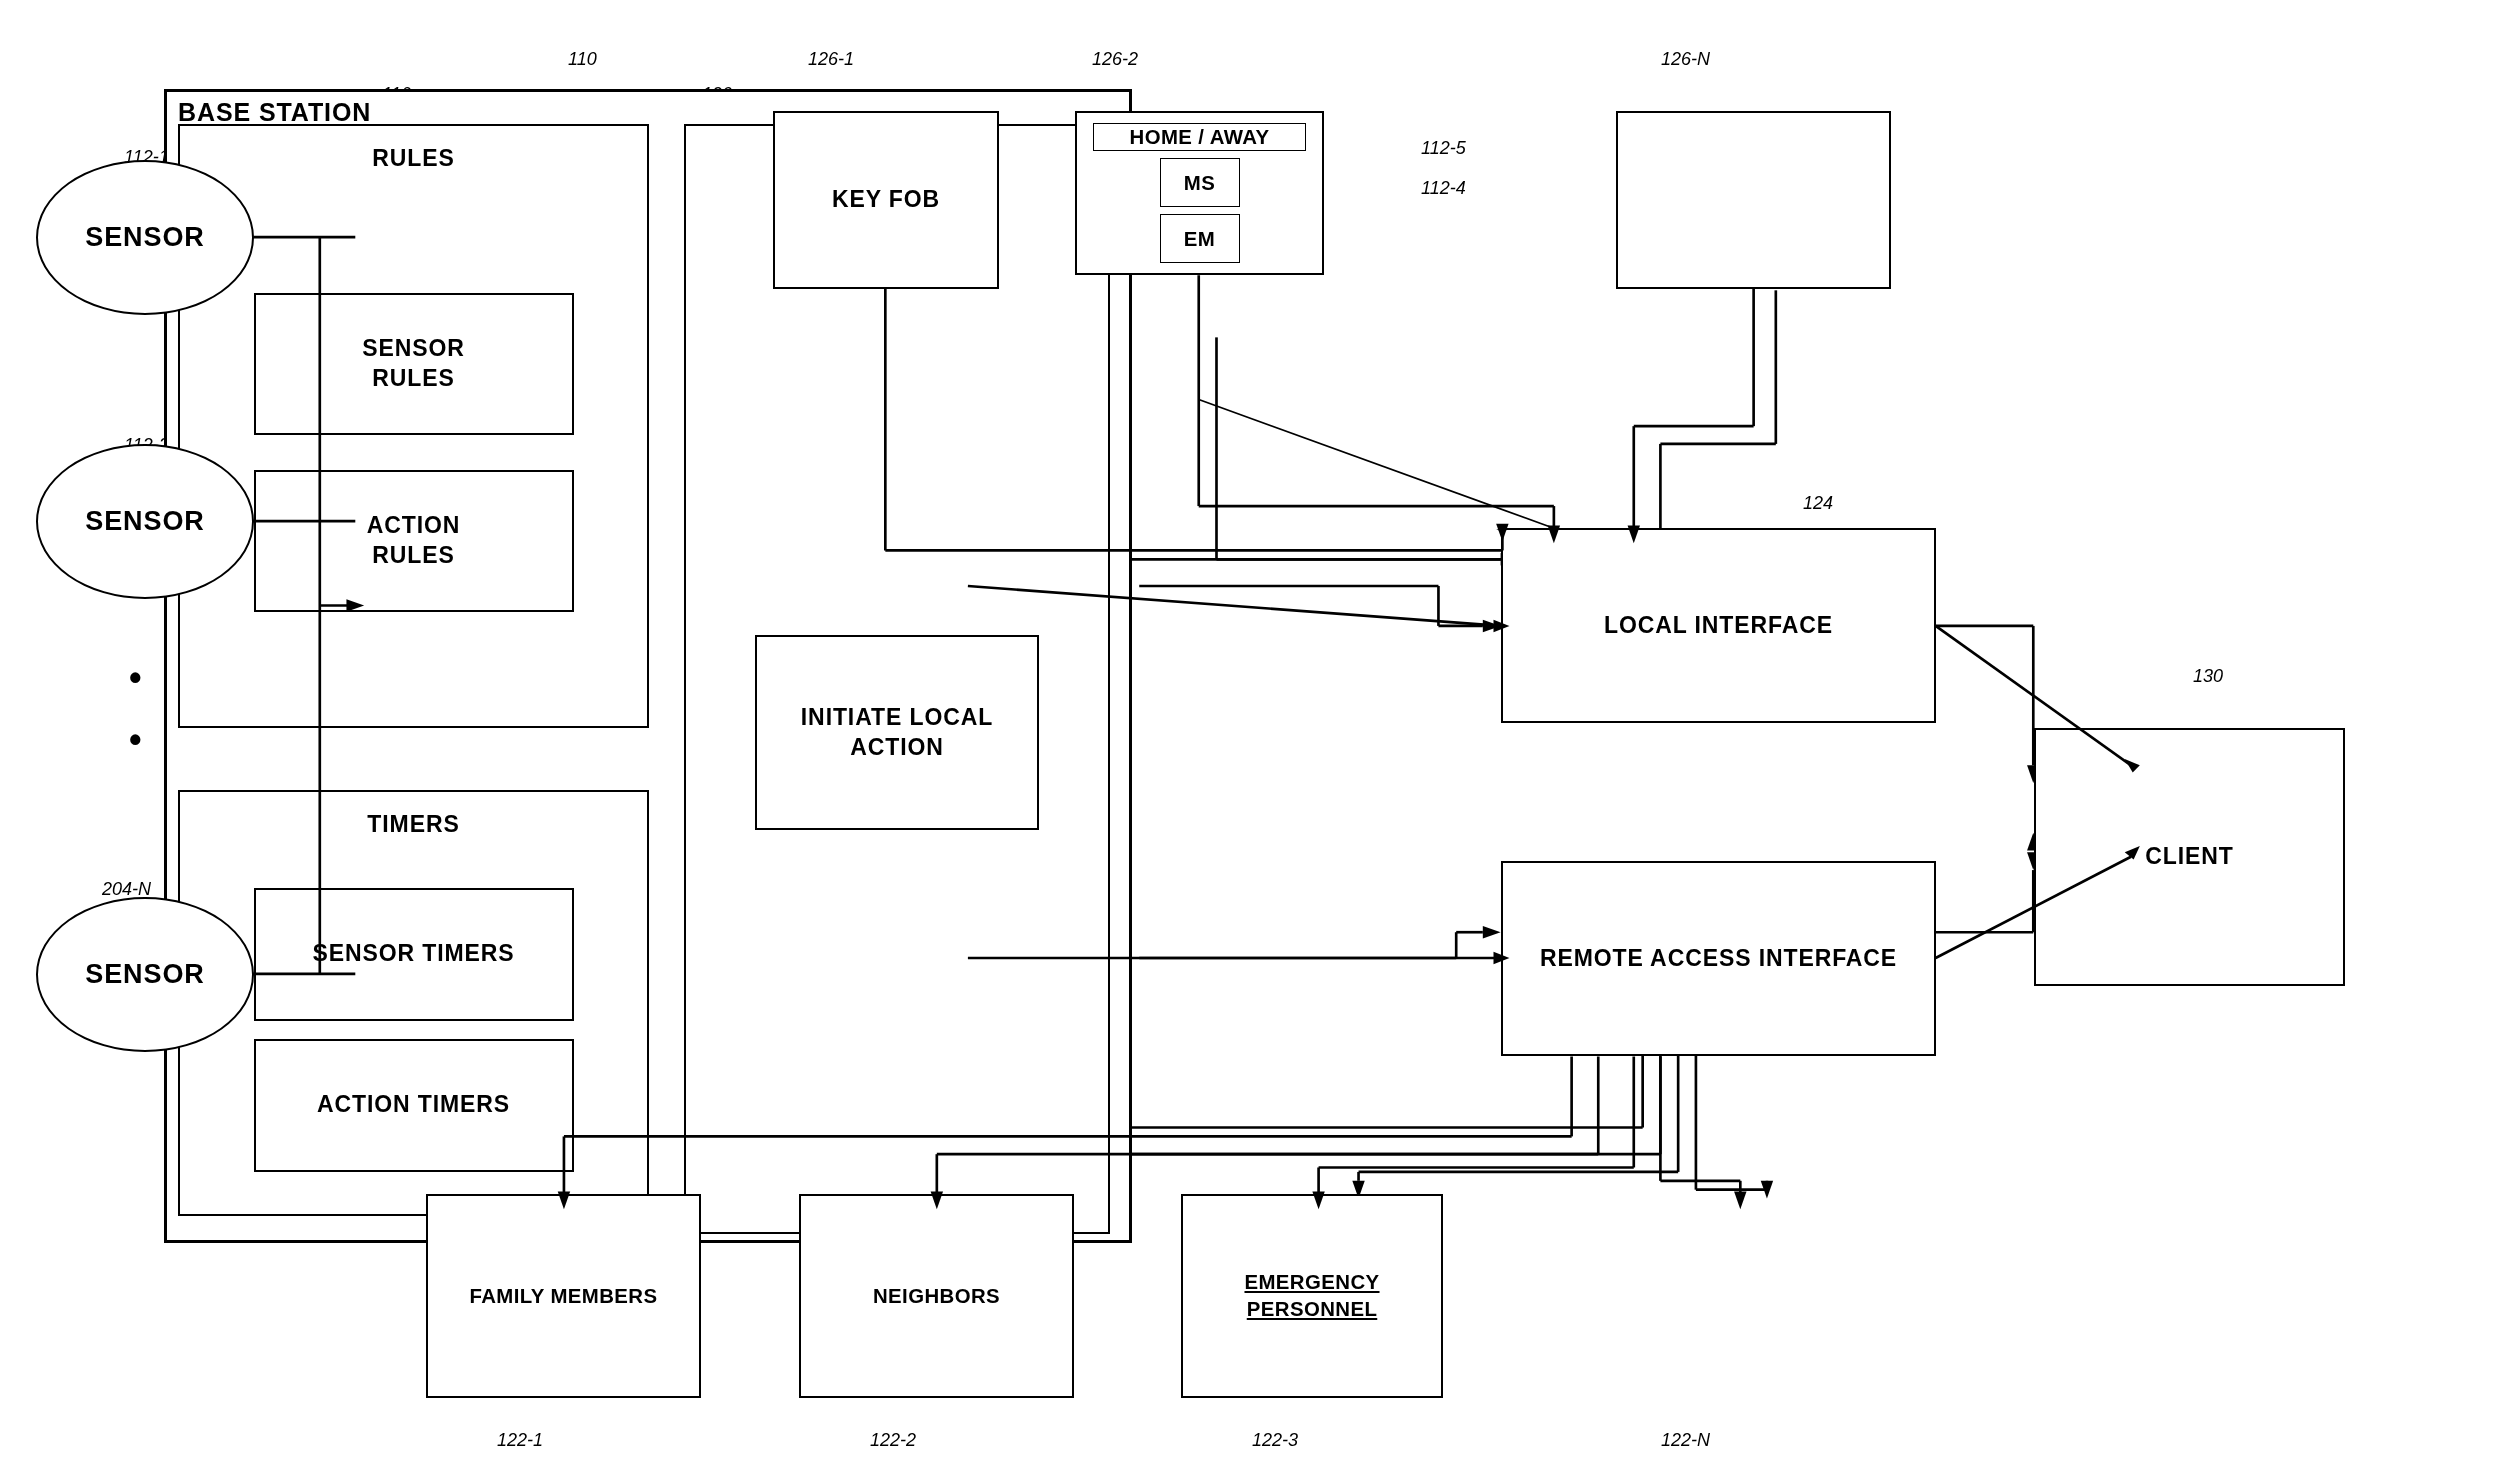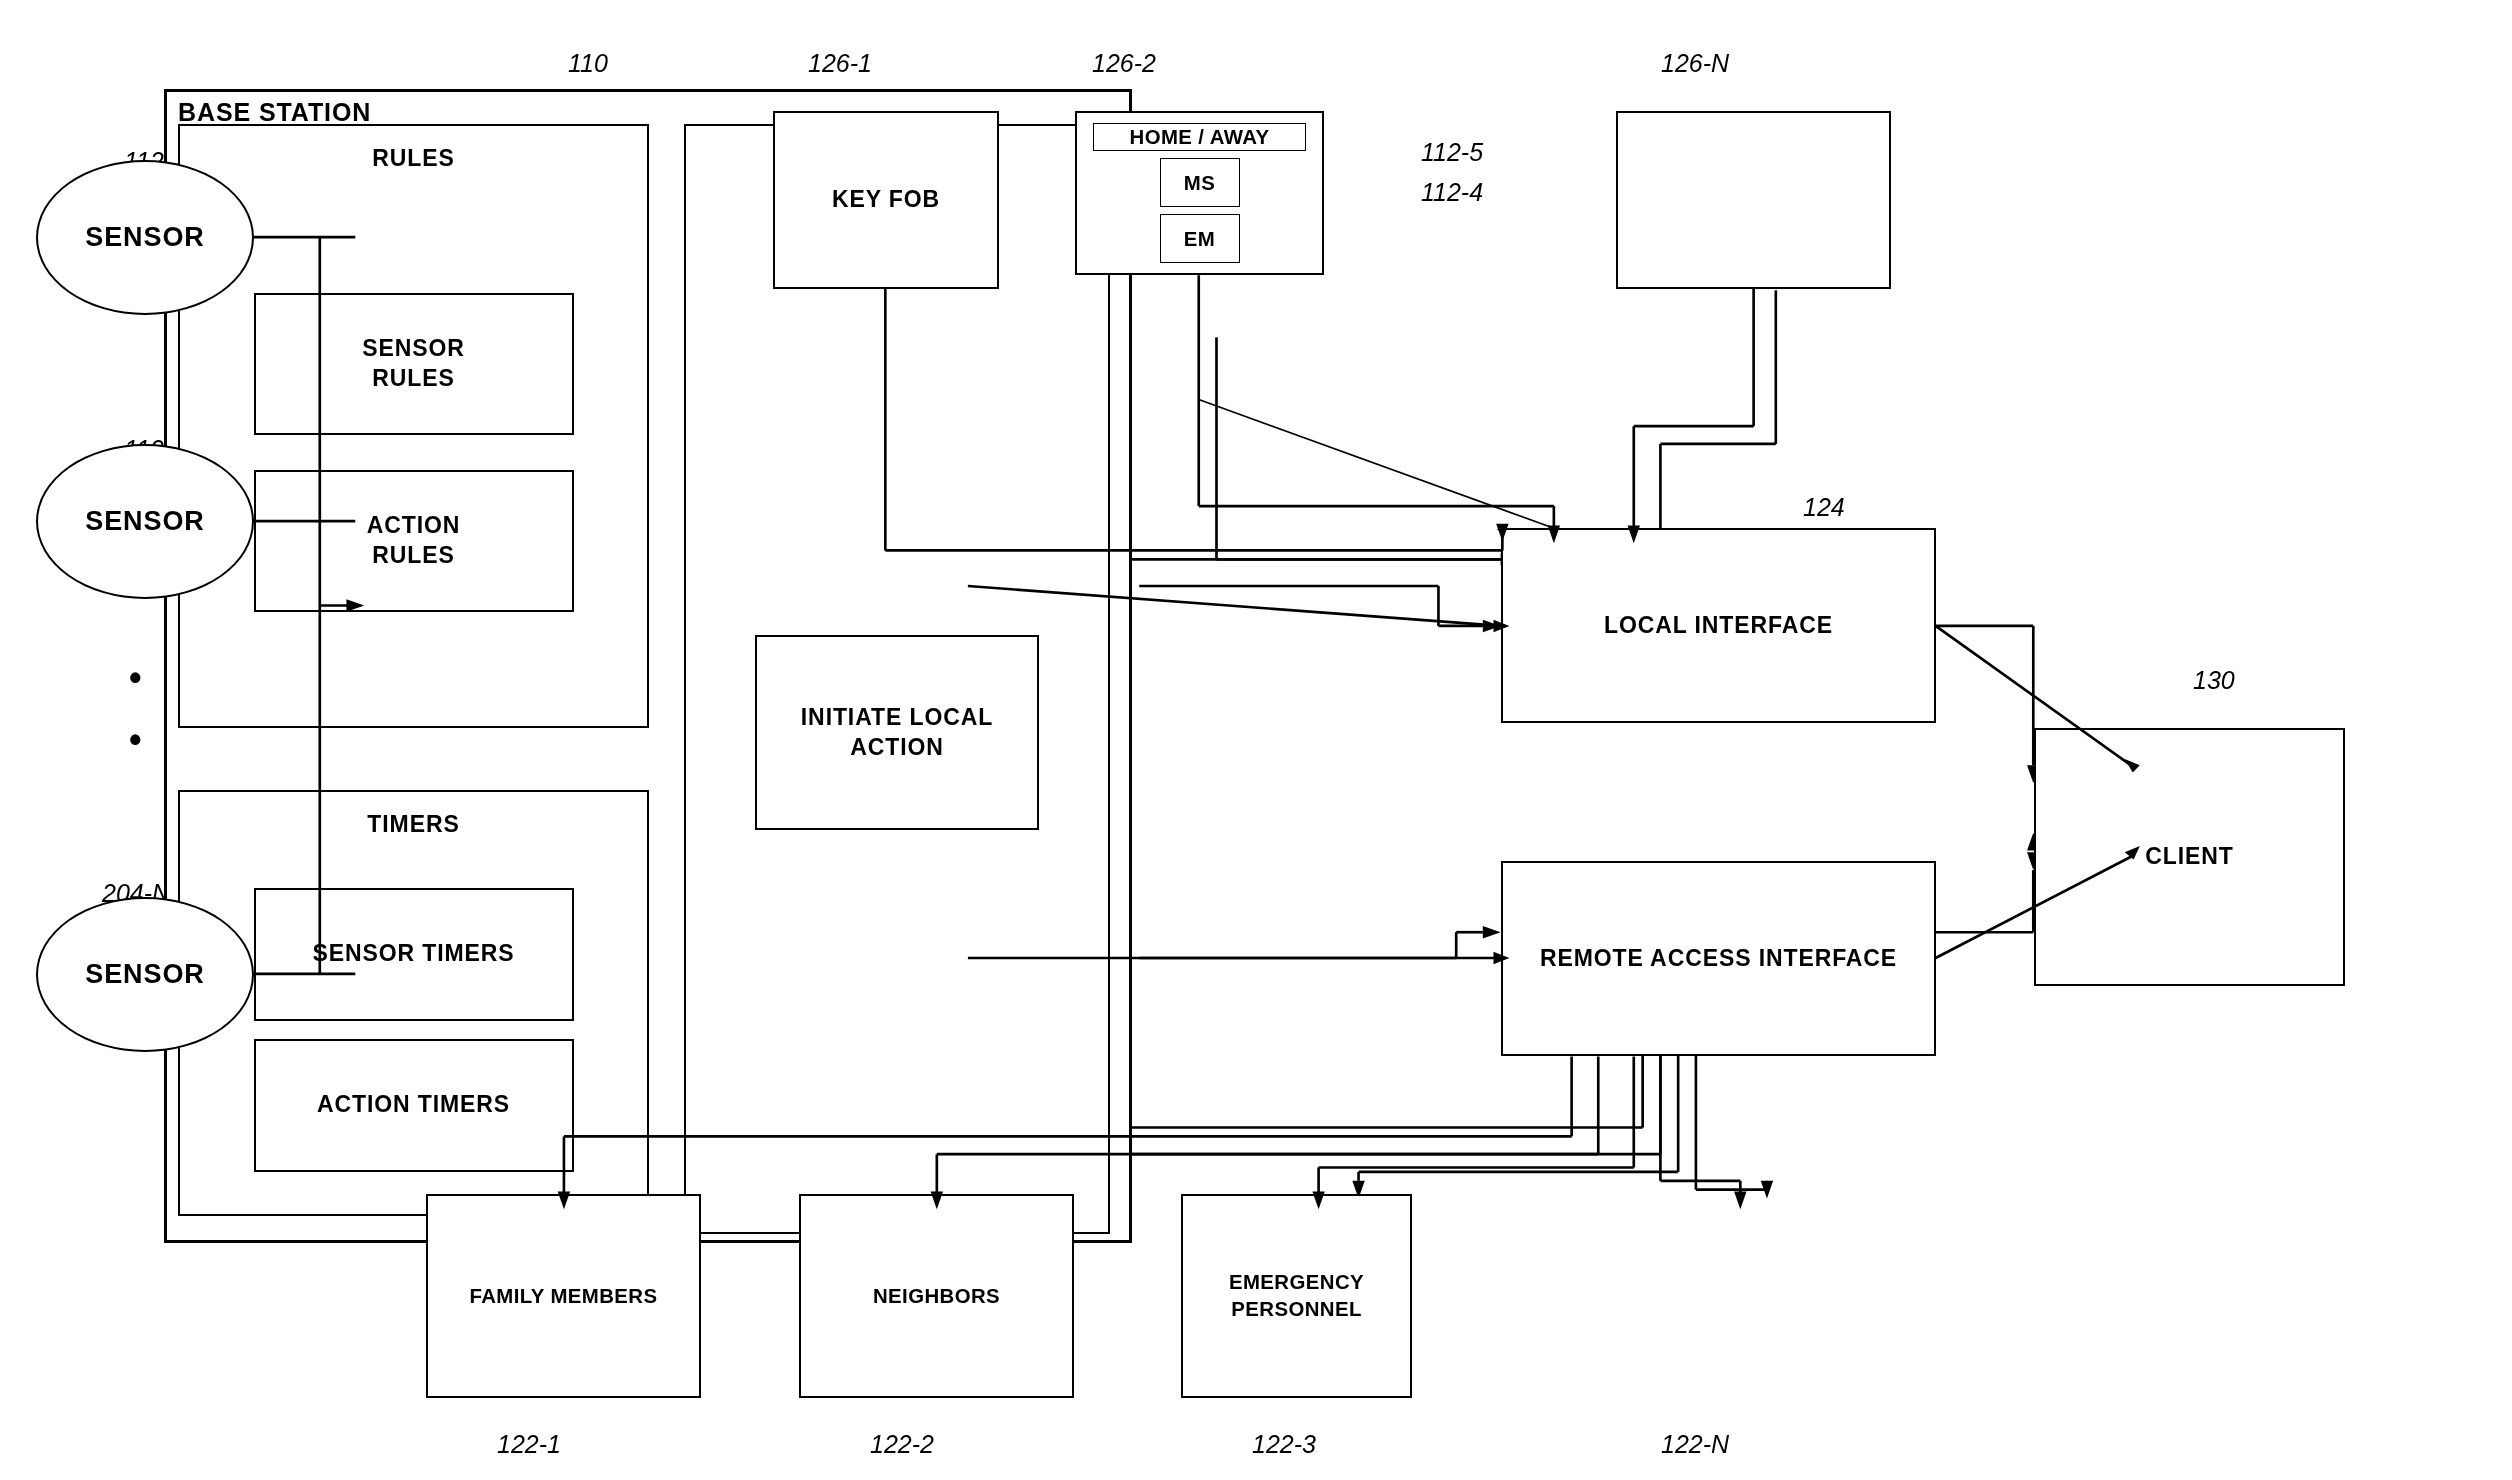--- a/index.html
+++ b/index.html
@@ -15,21 +15,21 @@
     .diagram-container {
       position: absolute;
       top: 0; left: 0;
       width: 2512px;
       height: 1480px;
     }
 
     
     .ref-num {
       font-style: italic;
-      font-size: 25px;
+      font-size: 18px;
       font-weight: normal;
       position: absolute;
       color: #000;
     }
 
     
     .box {
       position: absolute;
       border: 2.7px solid #000;
       background: #fff;
@@ -308,21 +308,21 @@
 
   <div class="box" style="left:426px; top:1194px; width:275px; height:204px;">
     <span class="box-label-small">FAMILY
 MEMBERS</span>
   </div>
 
   <div class="box" style="left:799px; top:1194px; width:275px; height:204px;">
     <span class="box-label-small">NEIGHBORS</span>
   </div>
 
-  <div class="box" style="left:1181px; top:1194px; width:231px; height:204px;">
+  <div class="box" style="left:1181px; top:1194px; width:262px; height:204px;text-decoration:underline;">
     <span class="box-label-small">EMERGENCY
 PERSONNEL</span>
   </div>
 
 
   <svg class="lines-svg" viewBox="0 0 2829 1667" width="2512" height="1480">
 
     <line x1="285" y1="267" x2="400" y2="267" stroke="#000" stroke-width="3"></line>
 
     <line x1="285" y1="587" x2="400" y2="587" stroke="#000" stroke-width="3"></line>

